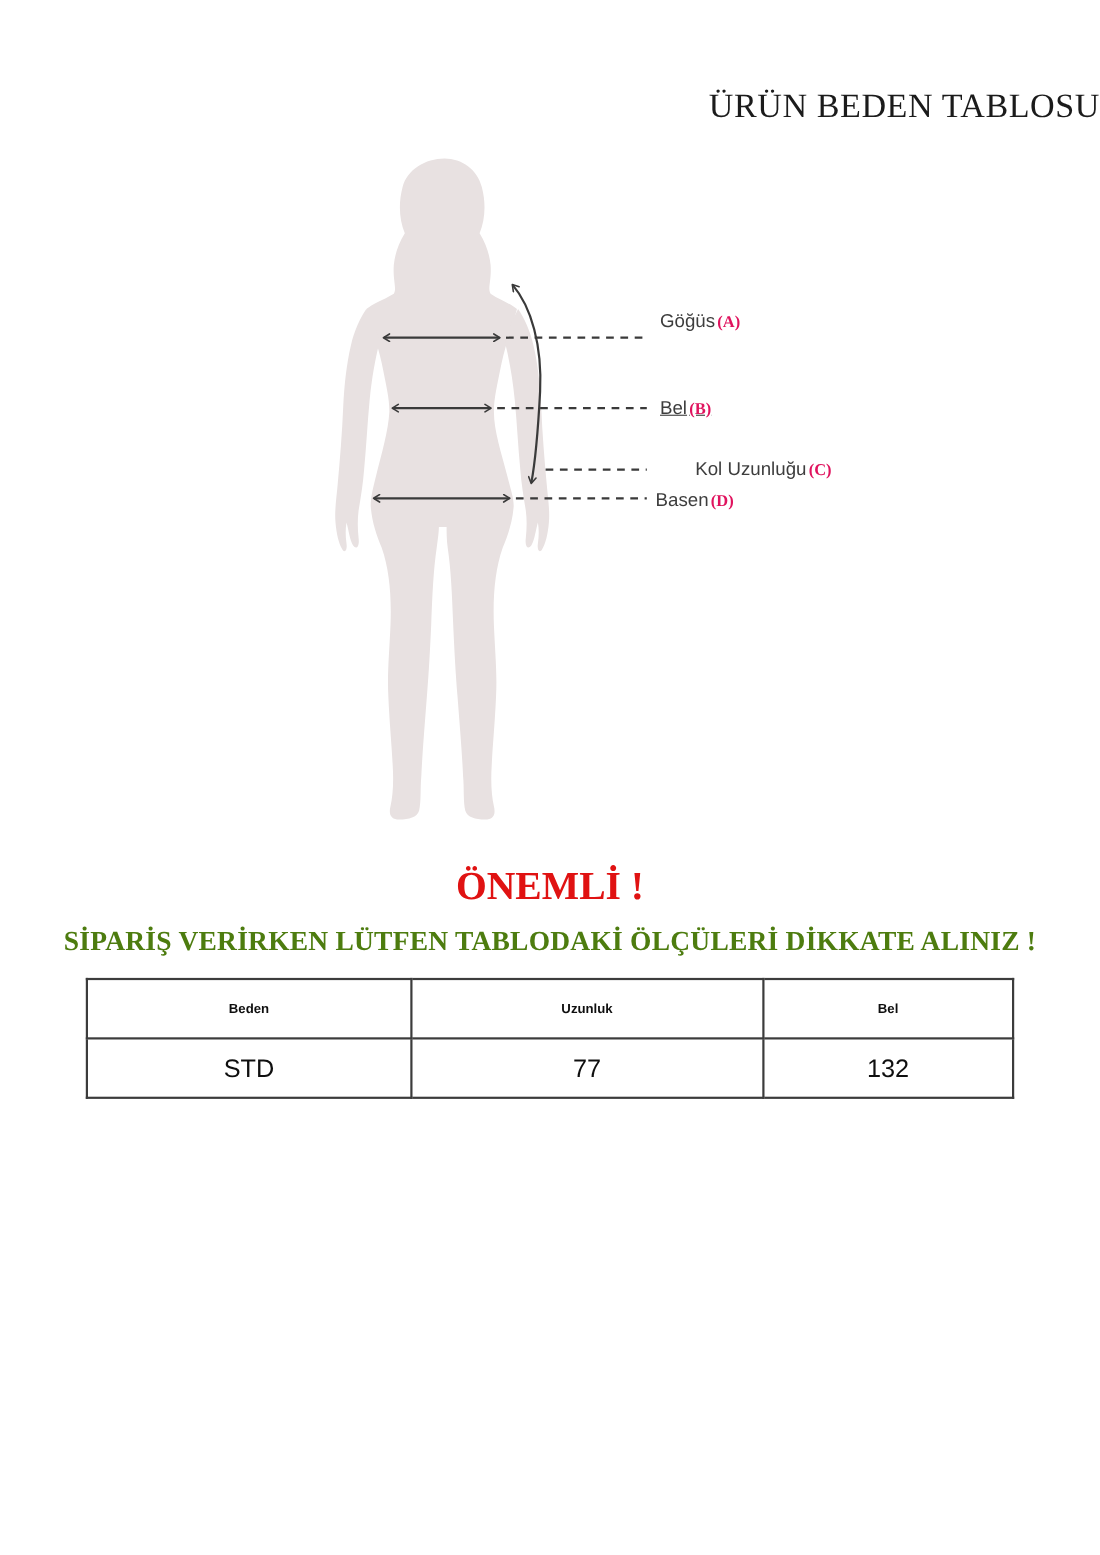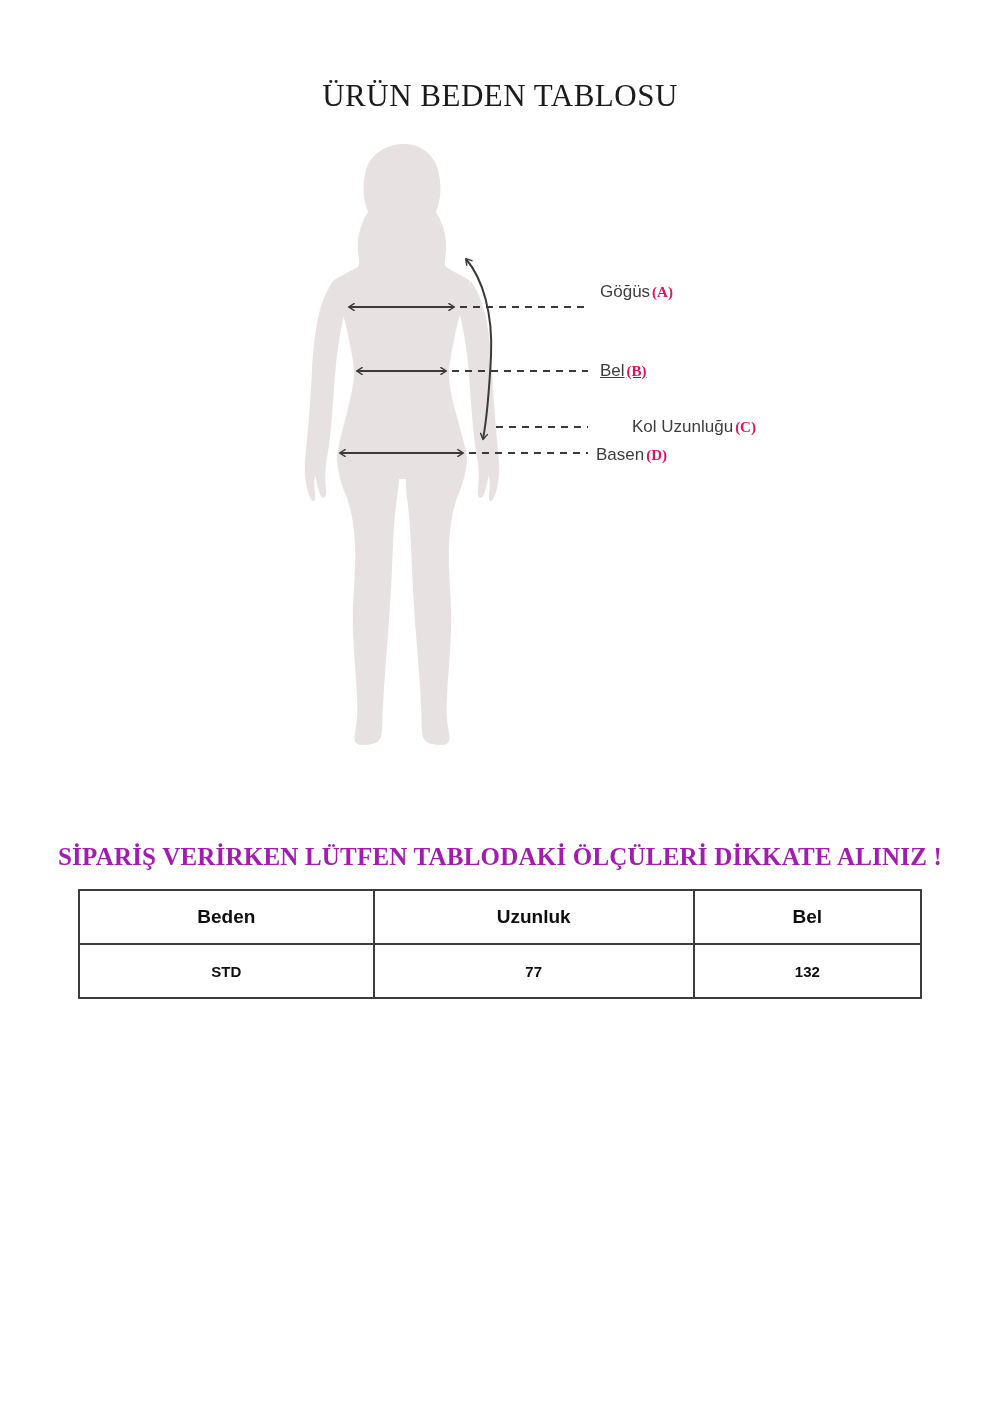--- a/index.html
+++ b/index.html
@@ -13,21 +13,21 @@
     height: 1414px;
     background: #ffffff;
     overflow: hidden;
     font-family: "Liberation Sans", sans-serif;
   }
   .title {
     position: absolute;
     top: 78px;
     left: 0;
     width: 100%;
-    text-align: center;
+    text-align: right;
     font-family: "Liberation Serif", serif;
     font-size: 31px;
     font-weight: 400;
     color: #1b1b1b;
     letter-spacing: 0.5px;
   }
   .figure-svg {
     position: absolute;
     top: 0;
     left: 0;
@@ -61,45 +61,45 @@
   }
   .warning-line {
     position: absolute;
     top: 843px;
     left: 0;
     width: 100%;
     text-align: center;
     font-family: "Liberation Serif", serif;
     font-weight: bold;
     font-size: 25px;
-    color: #a21caf;
+    color: #4d7c0f;
     letter-spacing: 0.2px;
   }
   .size-table {
     position: absolute;
     top: 889px;
     left: 78px;
     width: 844px;
     border-collapse: collapse;
     table-layout: fixed;
   }
   .size-table th, .size-table td {
     border: 2px solid #3c3c3c;
     text-align: center;
     vertical-align: middle;
     height: 50px;
     color: #0f0f0f;
   }
   .size-table th {
-    font-size: 19px;
+    font-size: 12px;
     font-weight: bold;
   }
   .size-table td {
-    font-size: 15px;
-    font-weight: 700;
+    font-size: 23px;
+    font-weight: 400;
   }
 </style>
 </head>
 <body>
 
 <div class="page">
 
   <div class="title">ÜRÜN BEDEN TABLOSU</div>
 
   <svg class="figure-svg" viewBox="0 0 1000 1414" xmlns="http://www.w3.org/2000/svg">
@@ -210,20 +210,21 @@
   <div class="meas-label" style="left:600px; top:361px;text-decoration:underline;">
     <span>Bel</span><span class="letter">(B)</span>
   </div>
   <div class="meas-label" style="left:632px; top:417px;">
     <span>Kol Uzunluğu</span><span class="letter">(C)</span>
   </div>
   <div class="meas-label" style="left:596px; top:445px;">
     <span>Basen</span><span class="letter">(D)</span>
   </div>
 
+  <div class="important-heading">ÖNEMLİ !</div>
 
   <div class="warning-line">SİPARİŞ VERİRKEN LÜTFEN TABLODAKİ ÖLÇÜLERİ DİKKATE ALINIZ !</div>
 
   <table class="size-table">
     <colgroup>
       <col style="width:35%">
       <col style="width:38%">
       <col style="width:27%">
     </colgroup>
     <thead>

